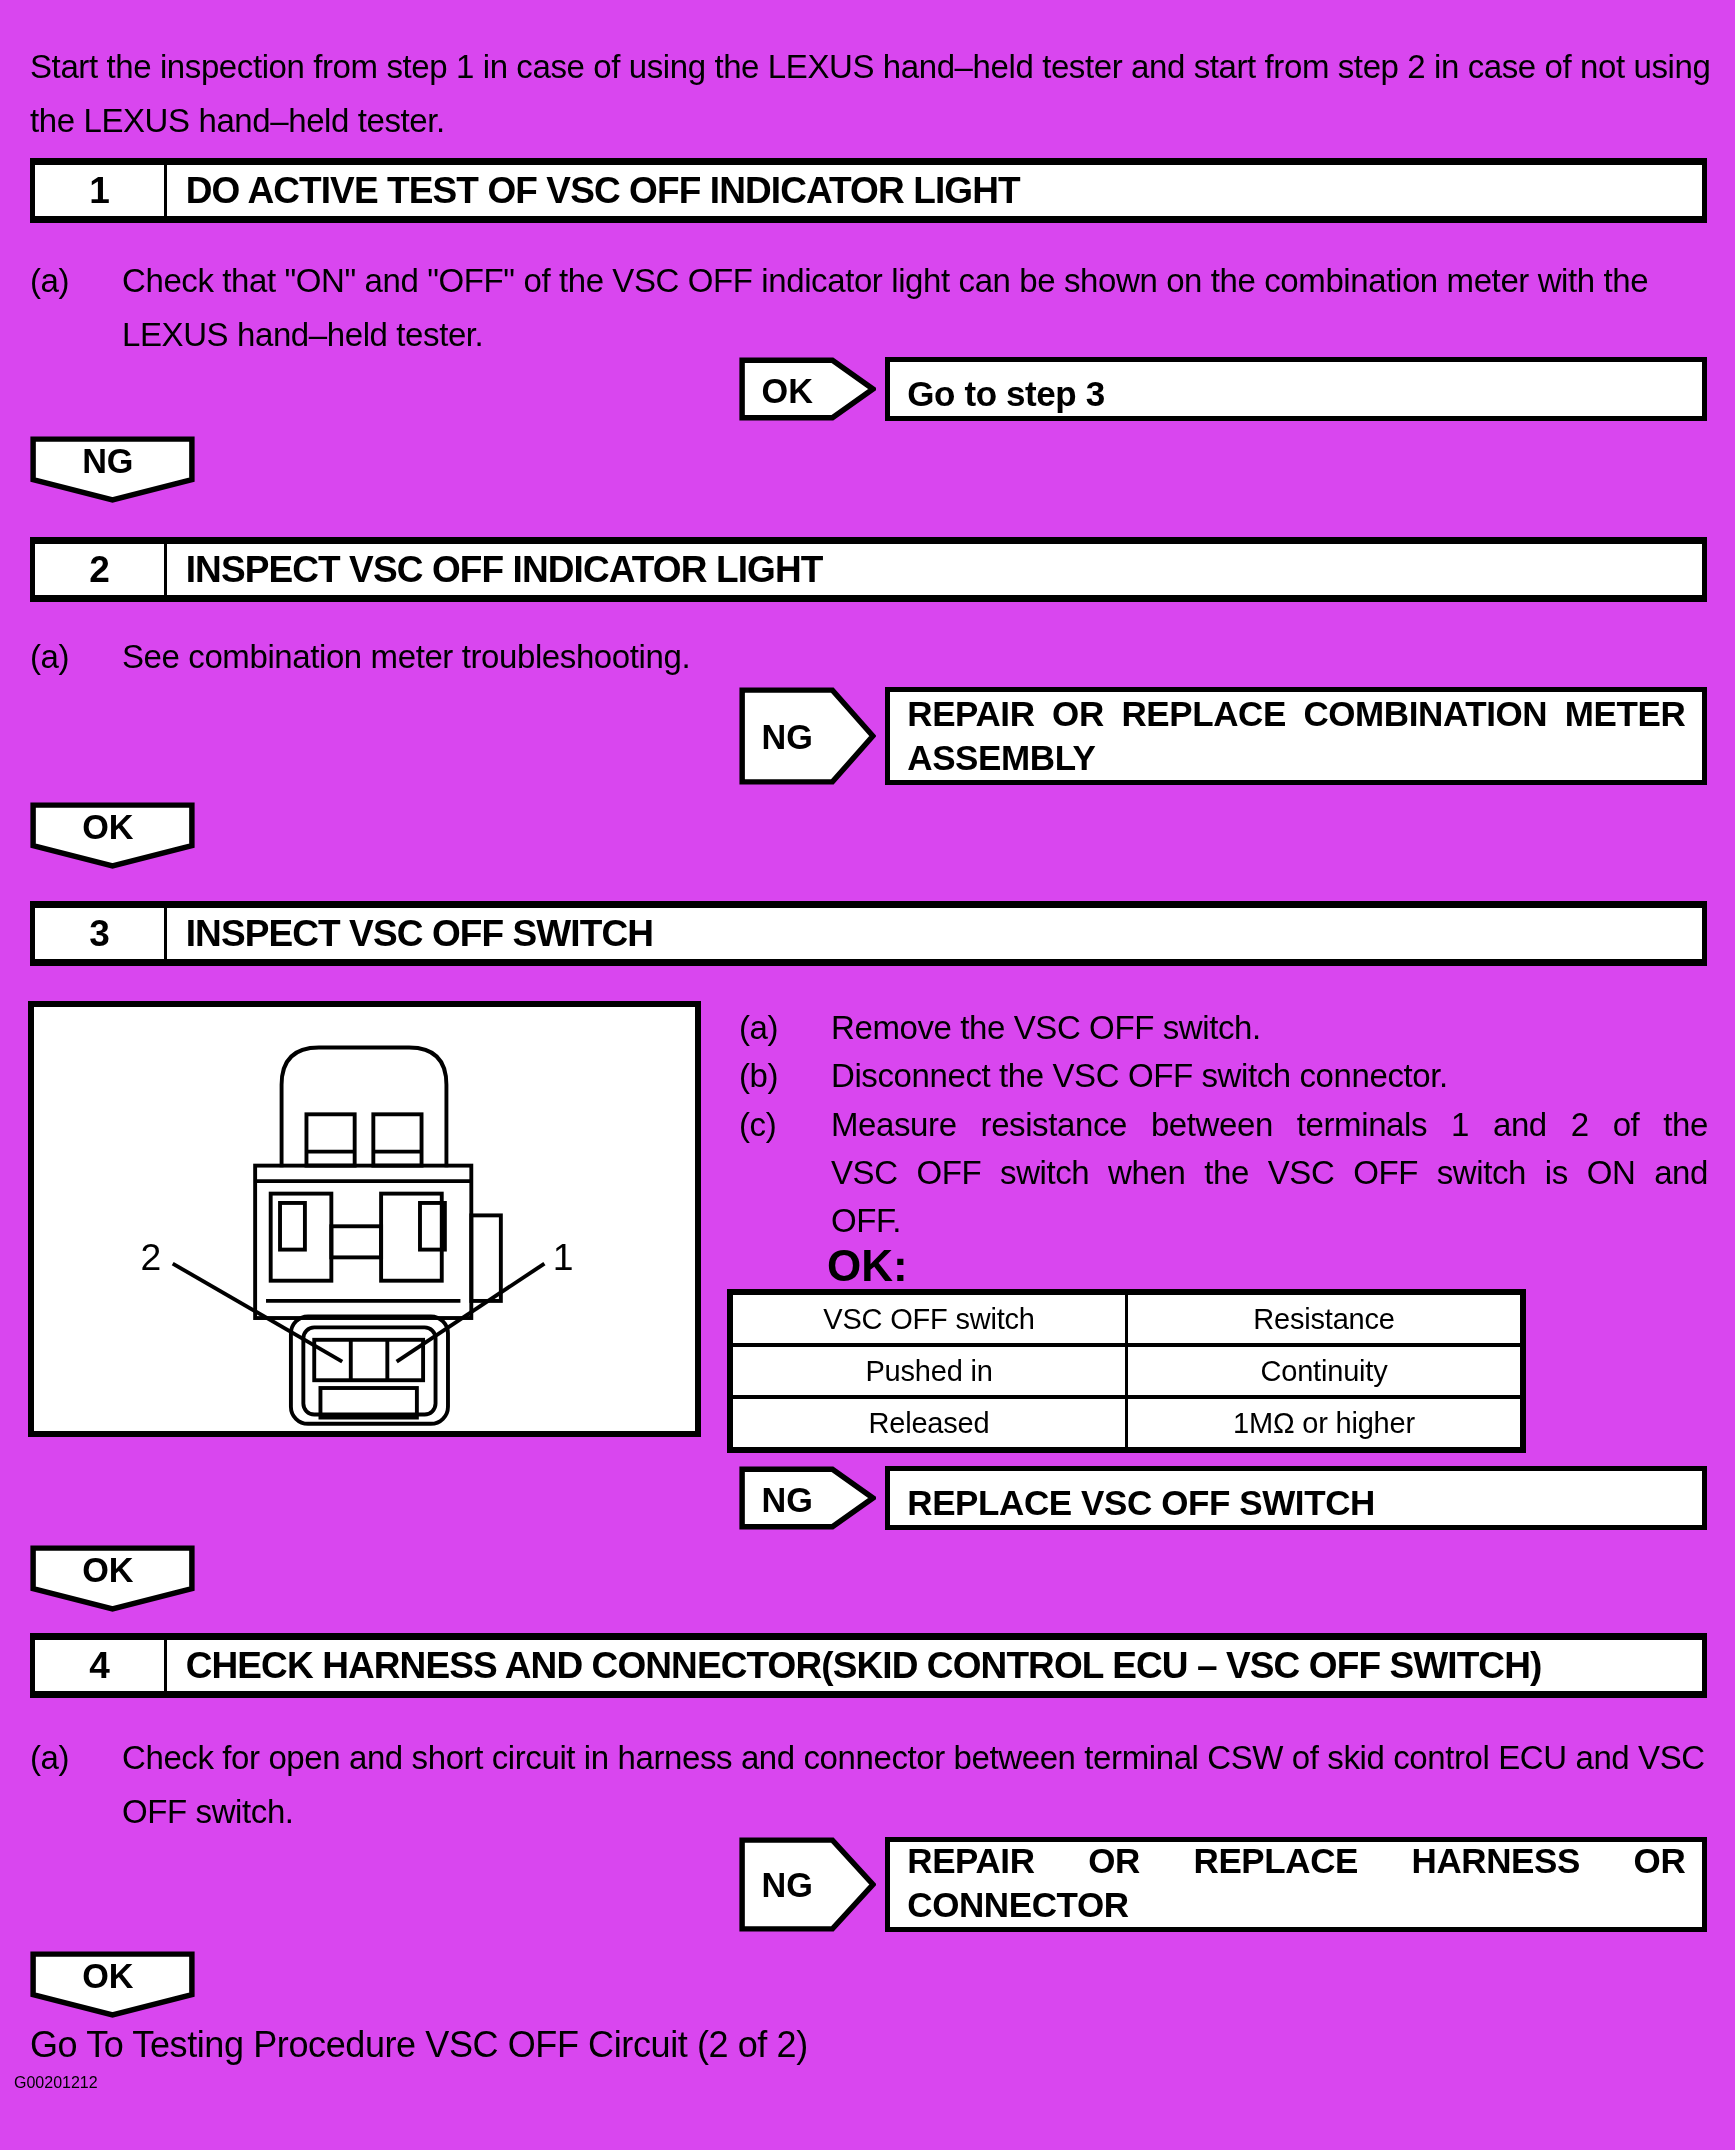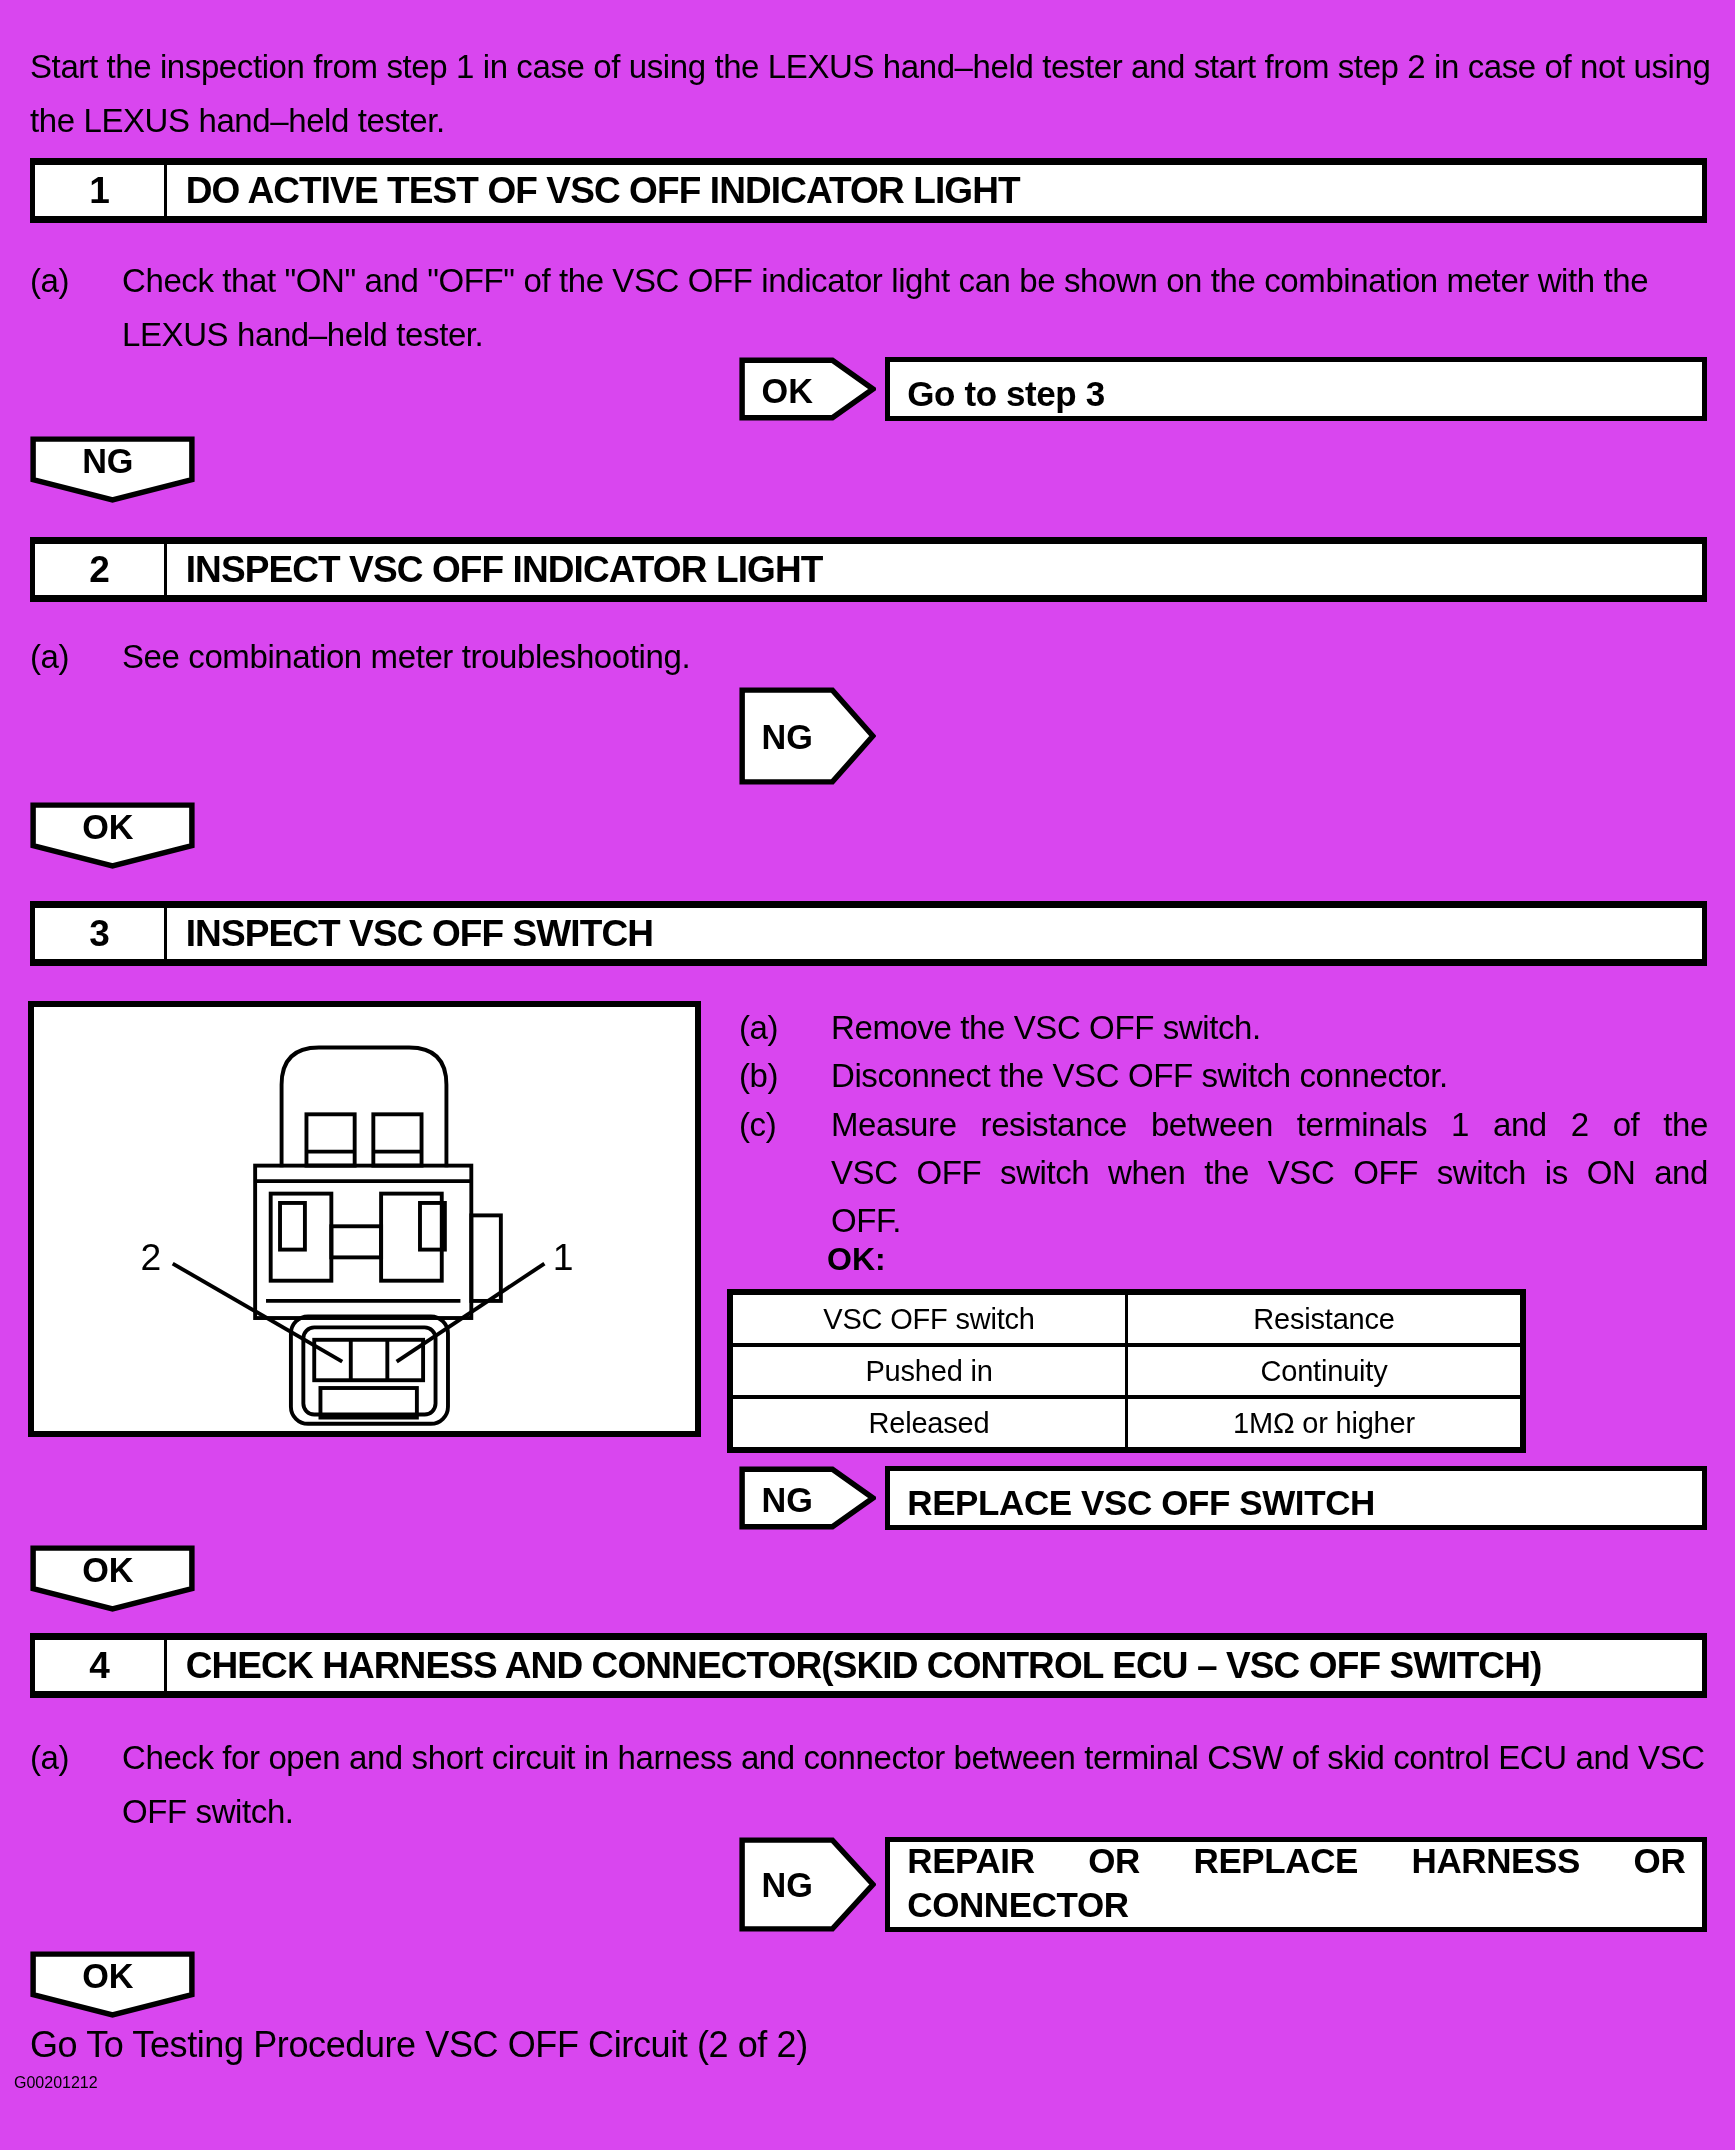--- a/index.html
+++ b/index.html
@@ -66,21 +66,21 @@
   
   .rtable { left:727px; top:1289px; width:799px; border:6.2px solid #000; font-size:29px; background:#fff; }
   .trow { display:flex; border-bottom:4.7px solid #000; }
   .trow:last-child { border-bottom:none; }
   .tcell {
     flex:1; height:48px; display:flex; align-items:center; justify-content:center;
     letter-spacing:-0.2px;
   }
   .tcell + .tcell { border-left:3.1px solid #000; }
 
-  .ok-heading { font-weight:bold; font-size:32px; }
+  .ok-heading { font-weight:bold; font-size:44px; }
 
   .footer-link { left:30px; top:2024px; font-size:36px; letter-spacing:-0.4px; }
   .fig-code { left:14px; top:2074px; font-size:16px; letter-spacing:0; }
 </style>
 </head>
 <body>
 
 <div class="page">
 
   <div class="abs para intro">Start the inspection from step 1 in case of using the LEXUS hand–held tester and start from step 2 in case of not using the LEXUS hand–held tester.</div>
@@ -118,20 +118,24 @@
   <div class="abs para item" style="left:30px; top:630px; width:1680px;">
     <span class="lbl">(a)</span>
     <span>See combination meter troubleshooting.</span>
   </div>
 
   <div class="abs flow" style="top:687px;">
     <svg class="pent" width="137" height="98" viewBox="0 0 176 126">
       <polygon points="4,4 120,4 172,63 120,122 4,122"></polygon>
       <text x="62" y="64">NG</text>
     </svg>
+    <div class="rbox" style="height:98px;">
+      <span class="rline spread">REPAIR OR REPLACE COMBINATION METER</span>
+      <span class="rline">ASSEMBLY</span>
+    </div>
   </div>
 
   <svg class="abs pent" style="left:30px; top:802px;" width="165" height="67" viewBox="0 0 212 86">
     <polygon points="4,4 208,4 208,56 106,82 4,56"></polygon>
     <text x="100" y="32">OK</text>
   </svg>
 
   <div class="abs step-box" style="top:901px;">
     <div class="step-num">3</div>
     <div class="step-title">INSPECT VSC OFF SWITCH</div>

